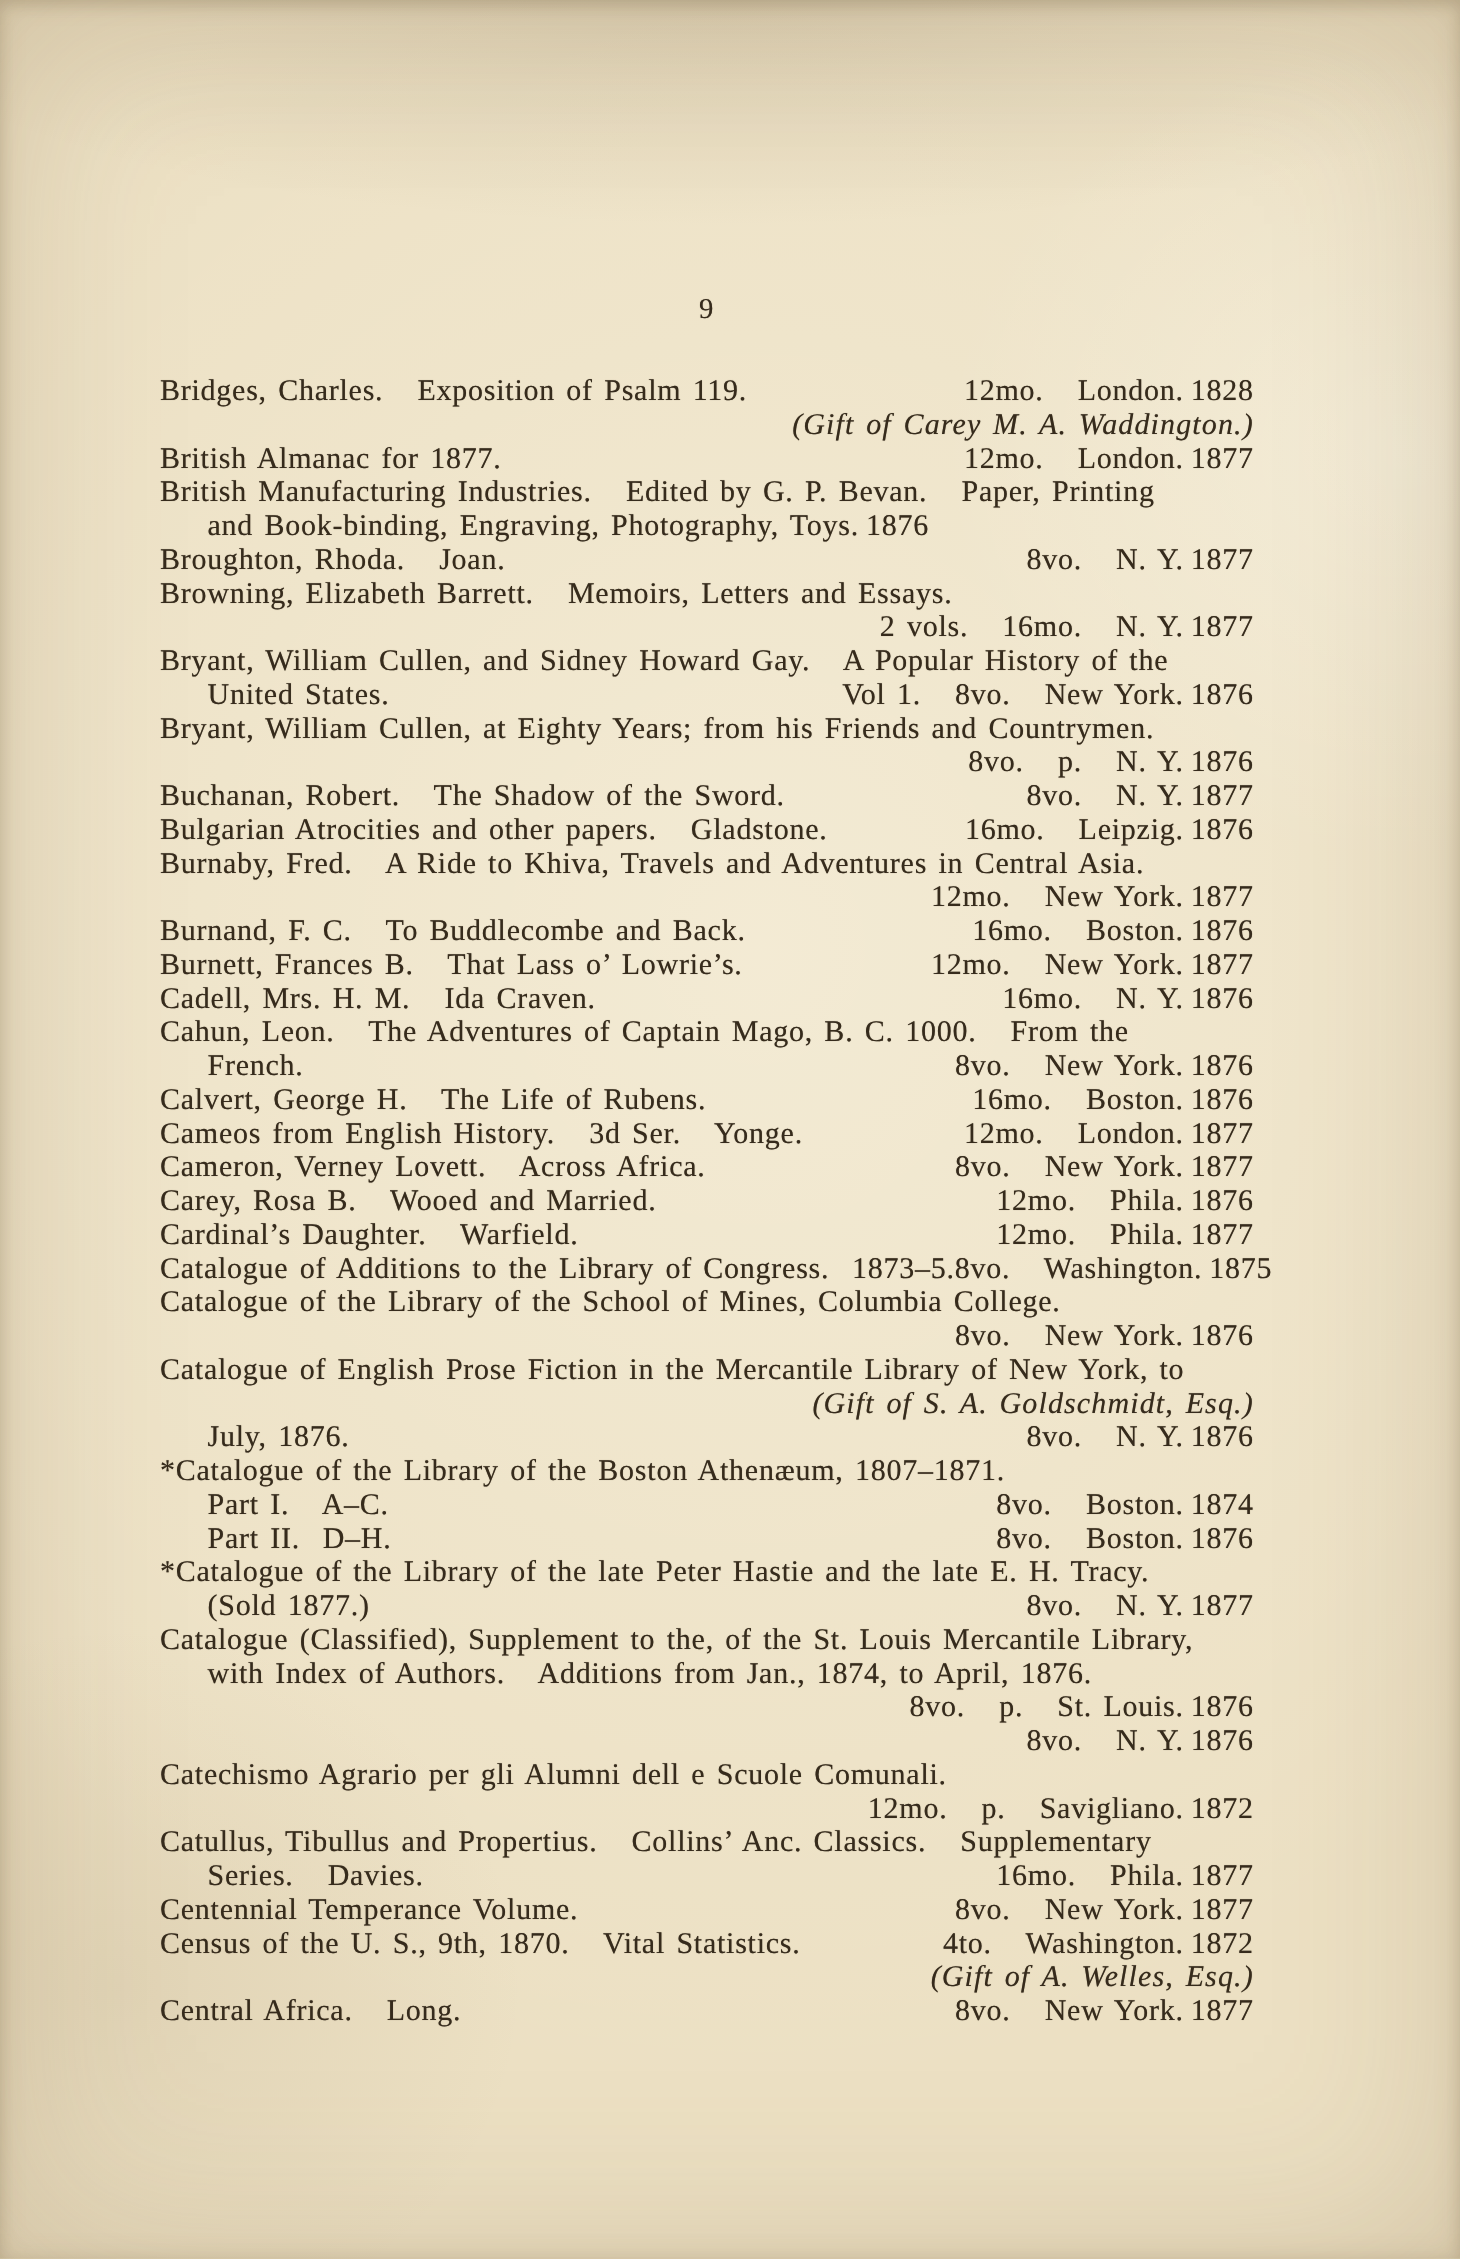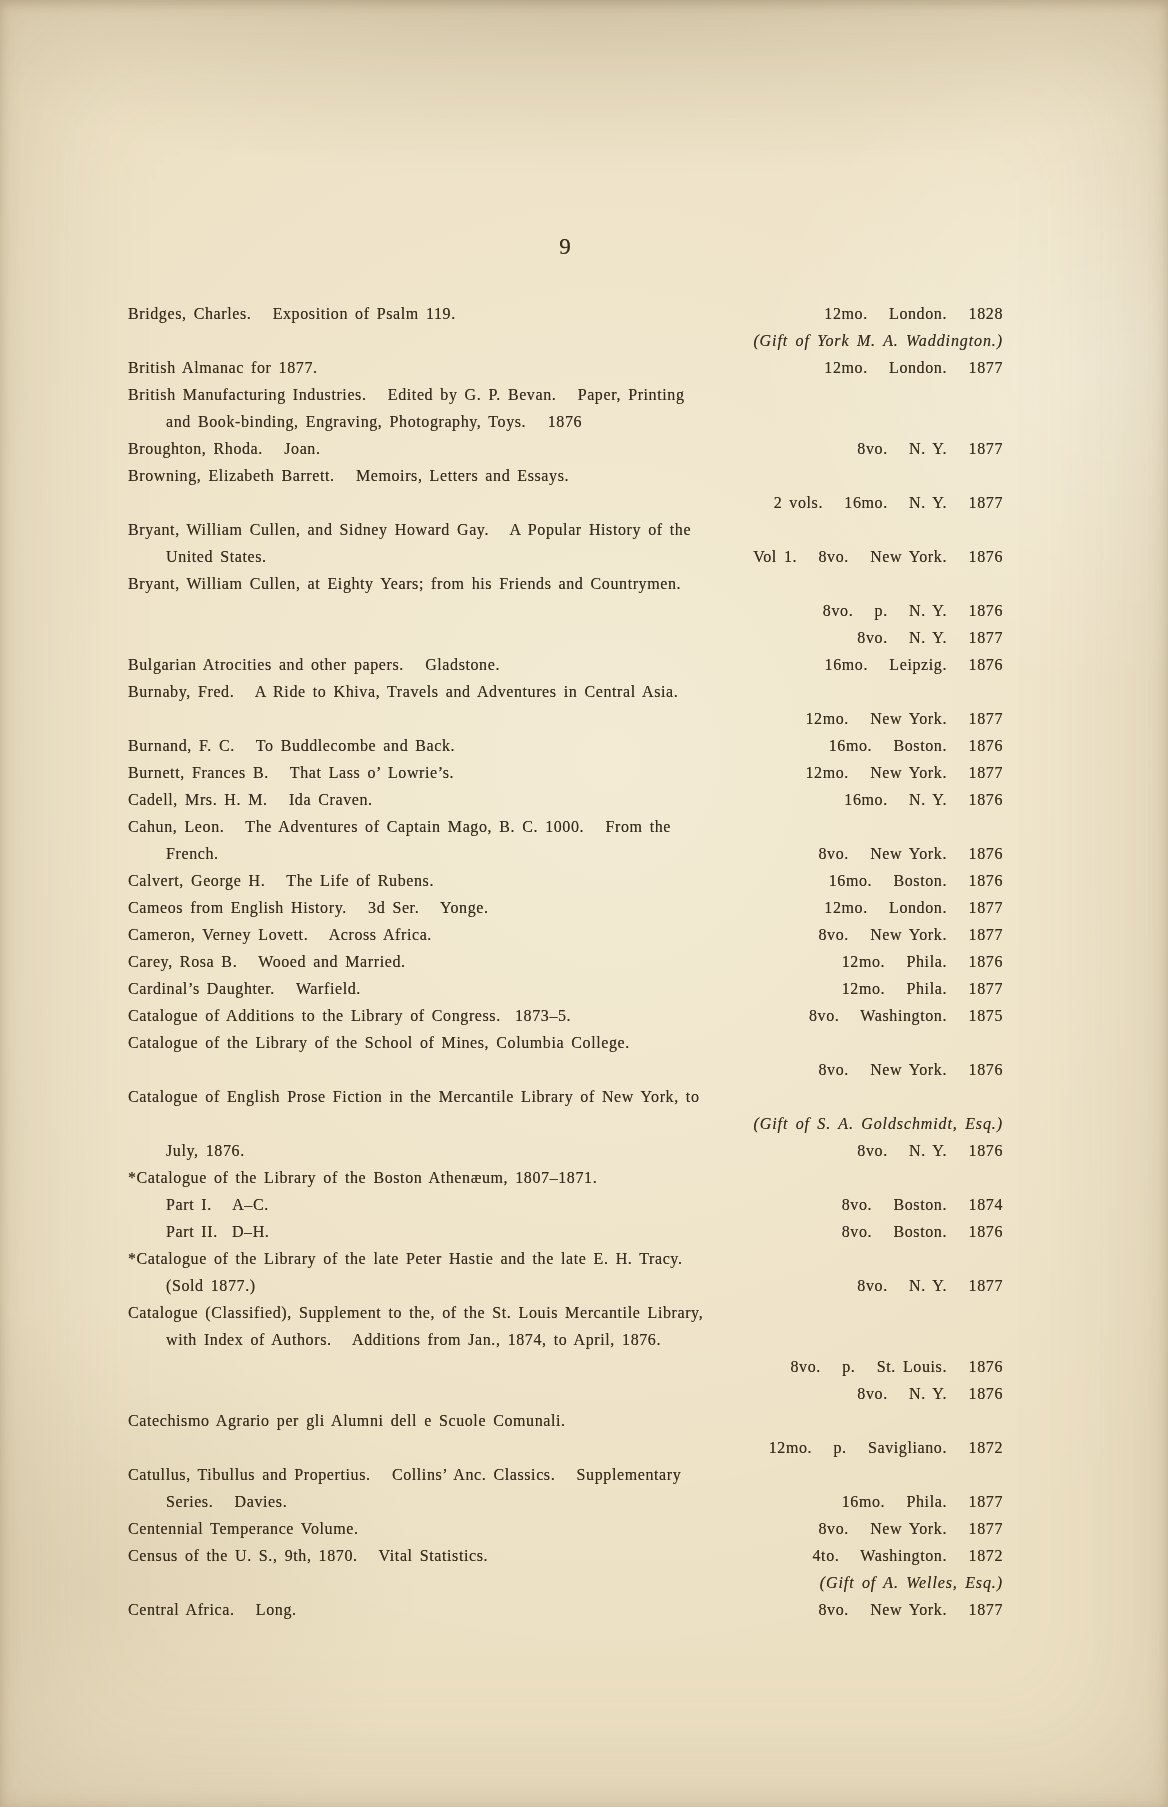--- a/index.html
+++ b/index.html
@@ -38,21 +38,21 @@
     text-align: center;
     font-size: 23px;
     letter-spacing: 1px;
     text-shadow: 0 0 0.6px rgba(54, 43, 28, 0.65);
   }
   .content {
     position: absolute;
     top: 300px;
     left: 128px;
     width: 875px;
-    font-size: 16px;
+    font-size: 24px;
     line-height: 27px;
     letter-spacing: 0.6px;
     word-spacing: 2.5px;
     text-shadow: 0 0 0.6px rgba(54, 43, 28, 0.6);
   }
   .line {
     display: flex;
     align-items: baseline;
     height: 27px;
     white-space: pre;
@@ -87,21 +87,21 @@
   <div class="vignette"></div>
   <div class="pageno">9</div>
   <div class="content">
       <div class="line">
     <span class="text">Bridges, Charles.   Exposition of Psalm 119.</span>
     <span class="pub">12mo.   London.</span>
     <span class="year">1828</span>
   </div>
       <div class="line gift">
     <span class="text"></span>
-    <span class="pub">(Gift of York M. A. Waddington.)</span>
+    <span class="pub">(Gift of Carey M. A. Waddington.)</span>
     
   </div>
       <div class="line">
     <span class="text">British Almanac for 1877.</span>
     <span class="pub">12mo.   London.</span>
     <span class="year">1877</span>
   </div>
       <div class="line">
     <span class="text">British Manufacturing Industries.   Edited by G. P. Bevan.   Paper, Printing</span>
     <span class="pub"></span>
@@ -140,20 +140,21 @@
     <span class="text">Bryant, William Cullen, at Eighty Years; from his Friends and Countrymen.</span>
     <span class="pub"></span>
     <span class="year"></span>
   </div>
       <div class="line">
     <span class="text"></span>
     <span class="pub">8vo.   p.   N. Y.</span>
     <span class="year">1876</span>
   </div>
       <div class="line">
+    <span class="text">Buchanan, Robert.   The Shadow of the Sword.</span>
     <span class="pub">8vo.   N. Y.</span>
     <span class="year">1877</span>
   </div>
       <div class="line">
     <span class="text">Bulgarian Atrocities and other papers.   Gladstone.</span>
     <span class="pub">16mo.   Leipzig.</span>
     <span class="year">1876</span>
   </div>
       <div class="line">
     <span class="text">Burnaby, Fred.   A Ride to Khiva, Travels and Adventures in Central Asia.</span>

